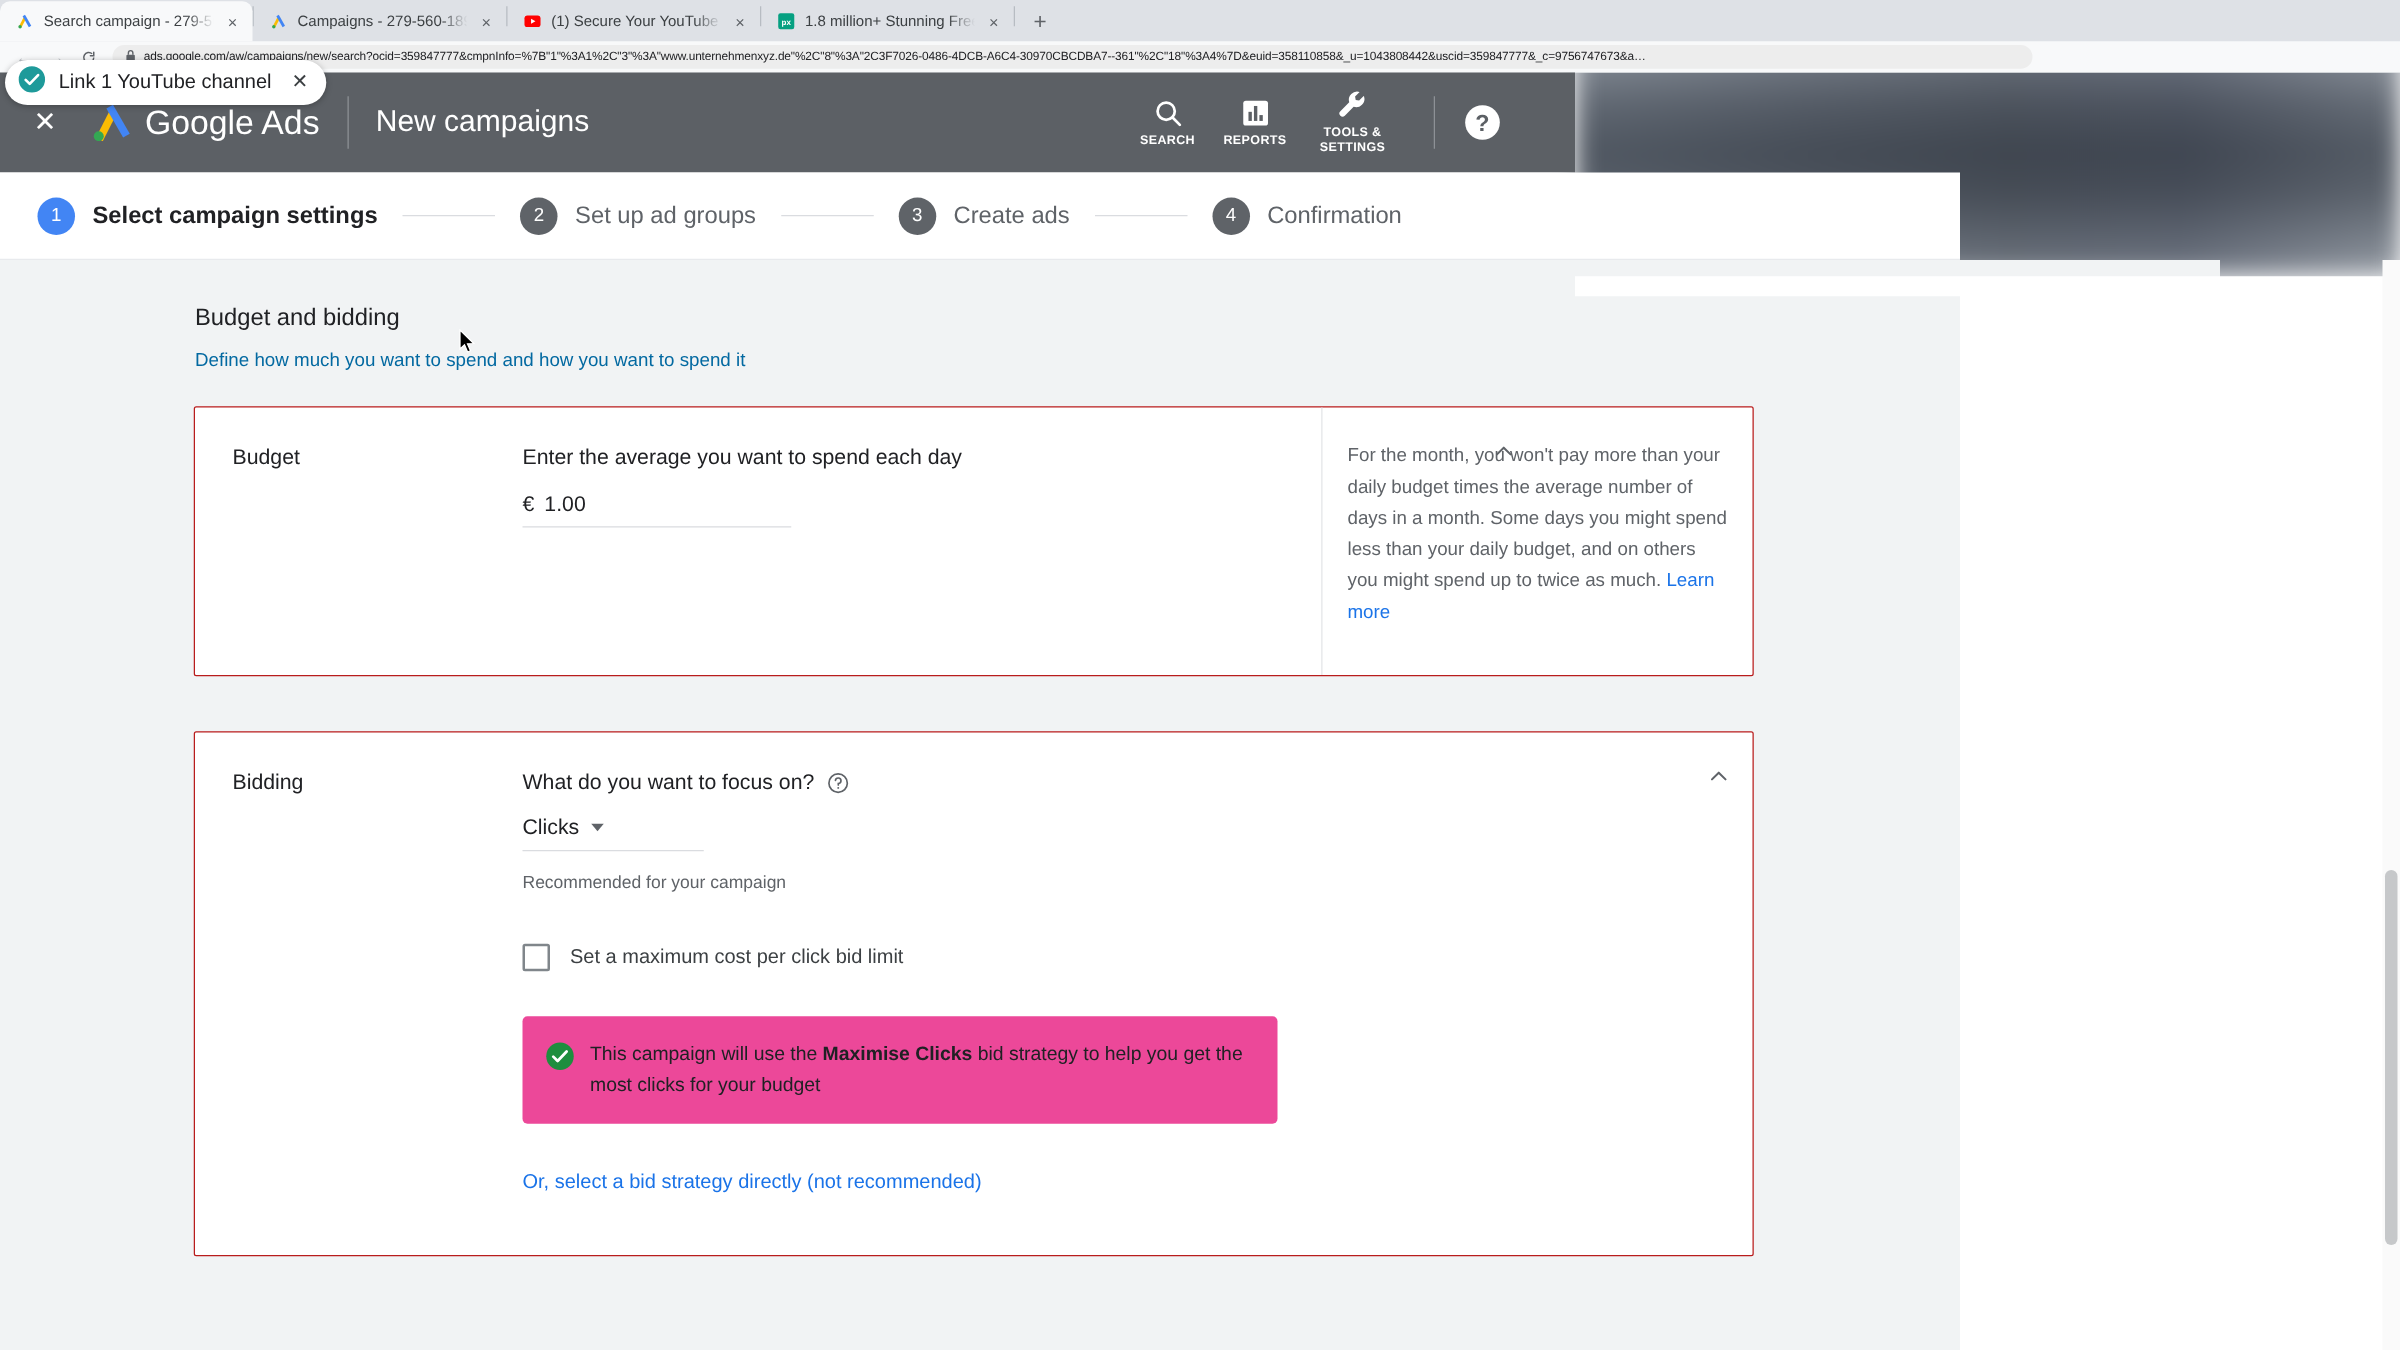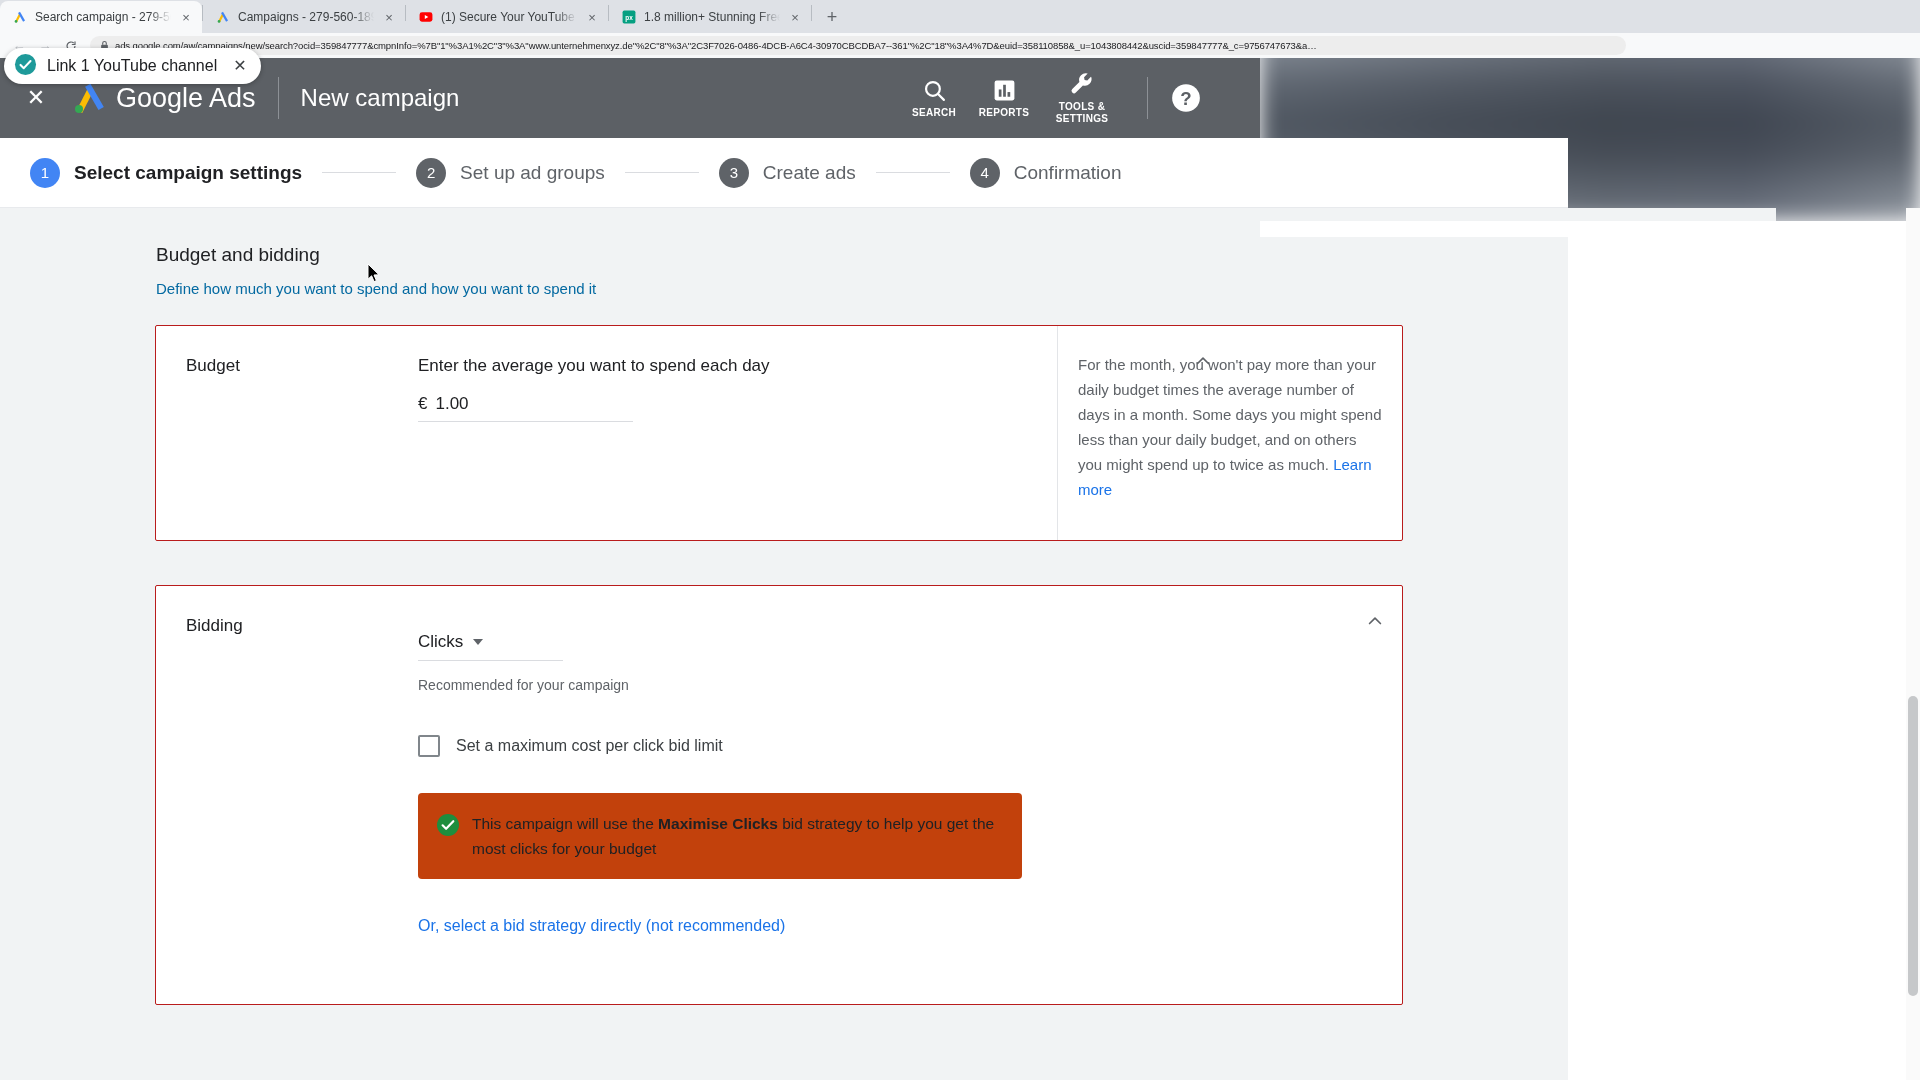--- a/index.html
+++ b/index.html
@@ -291,21 +291,21 @@
   #cpc-checkbox {
     width: 22px; height: 22px;
     border: 2px solid #80868b; border-radius: 2px;
     background: #ffffff;
   }
   #cpc-limit-label { font-size: 16px; color: #3c4043; }
 
   #strategy-note {
     margin-top: 36px;
     width: 604px;
-    background: #c2410c;
+    background: #ec4899;
     border-radius: 4px;
     padding: 18px 20px 18px 18px;
     display: flex; gap: 12px; align-items: flex-start;
   }
   #strategy-note-text {
     font-size: 15.5px; color: #202124; line-height: 25px;
   }
   #strategy-note-text b { font-weight: bold; }
 
   #bid-strategy-link {
@@ -433,21 +433,21 @@
       <svg width="34" height="30" viewBox="0 0 34 30">
         <path d="M4.8 27 L15.2 6.5 l5.3 3.0 L10.2 30 z" fill="#fbbc04"></path>
         <path d="M18.4 0.8 L31.8 24.0 l-5.3 3.0 L13.1 3.8 z" fill="#4285f4"></path>
         <circle cx="7.0" cy="26.0" r="4.0" fill="#34a853"></circle>
       </svg>
     </span>
     <span id="ads-wordmark">Google Ads</span>
   </div>
 
   <div id="header-divider"></div>
-  <div id="page-title">New campaign</div>
+  <div id="page-title">New campaigns</div>
 
   <div id="header-actions">
 
     <div class="header-action">
       <span class="ha-icon">
         <svg width="25" height="25" viewBox="0 0 24 24" fill="none" stroke="#ffffff" stroke-width="2.1">
           <circle cx="10.5" cy="10.5" r="6.6"></circle>
           <line x1="15.4" y1="15.4" x2="21" y2="21" stroke-linecap="round"></line>
         </svg>
       </span>
@@ -553,20 +553,30 @@
 
       <div class="card-aside">
         <span>For the month, you won't pay more than your daily budget times the average number of days in a month. Some days you might spend less than your daily budget, and on others you might spend up to twice as much. </span><a href="#">Learn more</a>
       </div>
     </div>
 
     <div class="card" id="bidding-card">
       <div class="card-label">Bidding</div>
 
       <div class="card-main">
+        <div style="display:flex; align-items:center; gap:10px;">
+          <span class="field-question">What do you want to focus on?</span>
+          <span style="display:flex;">
+            <svg width="19" height="19" viewBox="0 0 24 24" fill="none" stroke="#5f6368" stroke-width="1.7">
+              <circle cx="12" cy="12" r="9.3"></circle>
+              <path d="M9.3 9.3 a2.8 2.8 0 1 1 2.9 3.1 v1.4" stroke-linecap="round"></path>
+              <circle cx="12.1" cy="16.8" r="0.95" fill="#5f6368" stroke="none"></circle>
+            </svg>
+          </span>
+        </div>
 
         <div id="focus-select">
           <span>Clicks</span>
           <span class="caret-down"></span>
         </div>
 
         <div id="focus-hint">Recommended for your campaign</div>
 
         <div id="cpc-limit-row">
           <span id="cpc-checkbox"></span>

